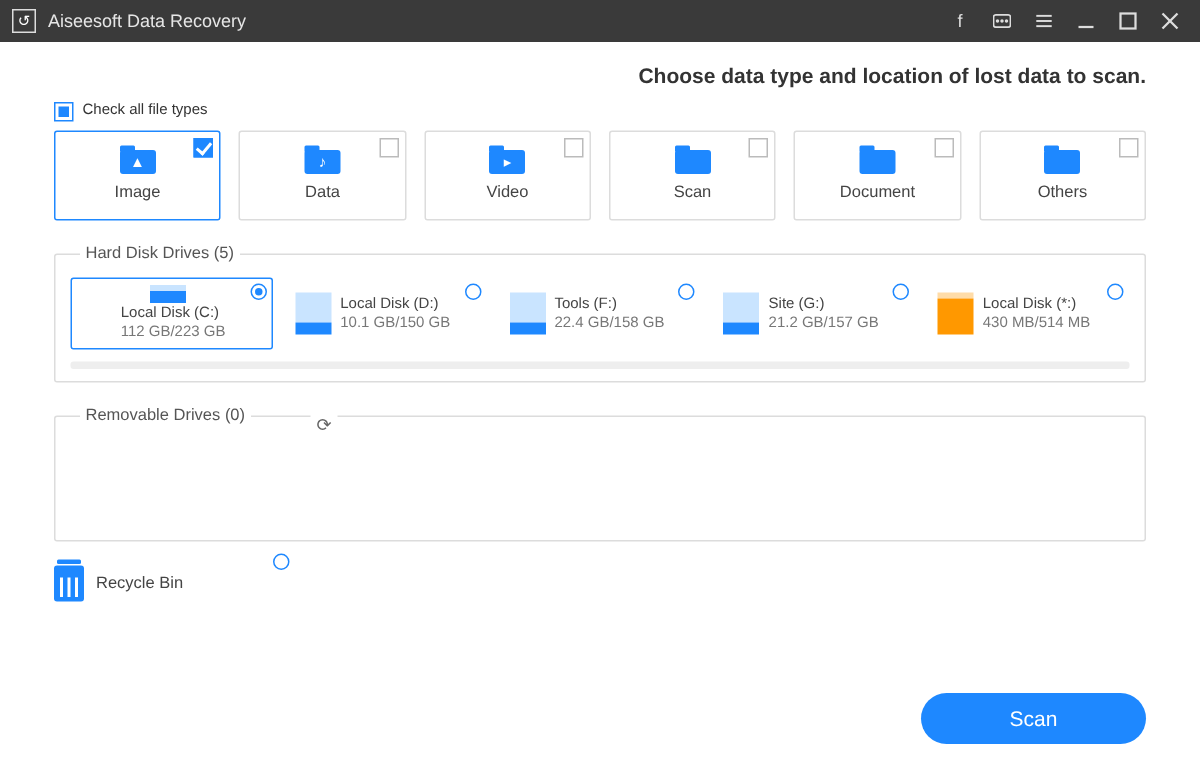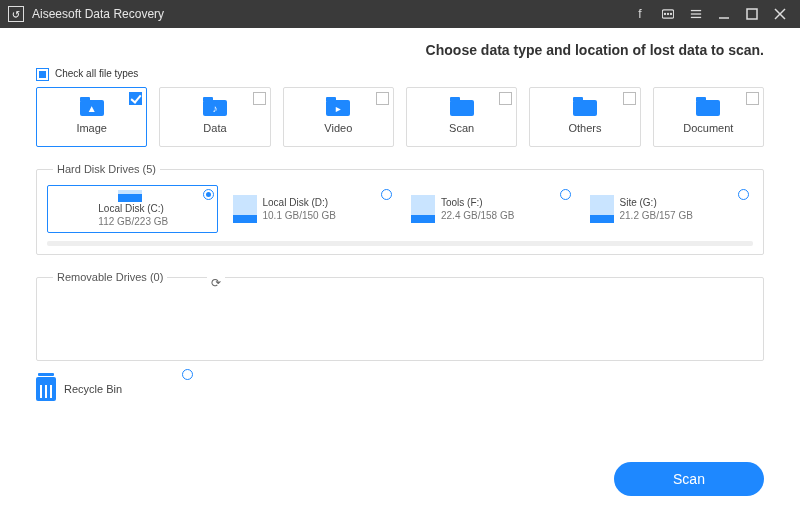--- a/index.html
+++ b/index.html
@@ -190,30 +190,30 @@
         </div>
         <span>Scan</span>
       </div>
       <div class="type-card">
         <span class="chk"></span>
         <div class="icon">
           <div class="folder">
             <span class="glyph"></span>
           </div>
         </div>
+        <span>Document</span>
+      </div>
+      <div class="type-card">
+        <span class="chk"></span>
+        <div class="icon">
+          <div class="folder">
+            <span class="glyph"></span>
+          </div>
+        </div>
         <span>Others</span>
-      </div>
-      <div class="type-card">
-        <span class="chk"></span>
-        <div class="icon">
-          <div class="folder">
-            <span class="glyph"></span>
-          </div>
-        </div>
-        <span>Document</span>
       </div>
     </div>
 
   <fieldset class="group">
     <legend>Hard Disk Drives (5)</legend>
     <div class="drives-row" id="drives-row">
         <div class="drive-card selected">
           <span class="radio"></span>
           <div class="drive-icon">
             <div class="bar-top"></div>
@@ -254,20 +254,31 @@
         </div>
         <div class="drive-card">
           <span class="radio"></span>
           <div class="drive-icon">
             <div class="bar-top"></div>
             <div class="bar-bottom"></div>
           </div>
           <div class="drive-info">
             <div class="name">Site (G:)</div>
             <div class="cap">21.2 GB/157 GB</div>
+          </div>
+        </div>
+        <div class="drive-card">
+          <span class="radio"></span>
+          <div class="drive-icon orange">
+            <div class="bar-top"></div>
+            <div class="bar-bottom"></div>
+          </div>
+          <div class="drive-info">
+            <div class="name">Local Disk (*:)</div>
+            <div class="cap">430 MB/514 MB</div>
           </div>
         </div>
       </div>
     <div class="hdd-scroll"></div>
   </fieldset>
 
   <fieldset class="group removable">
     <legend>Removable Drives (0)</legend>
     <span class="refresh-icon">⟳</span>
   </fieldset>

